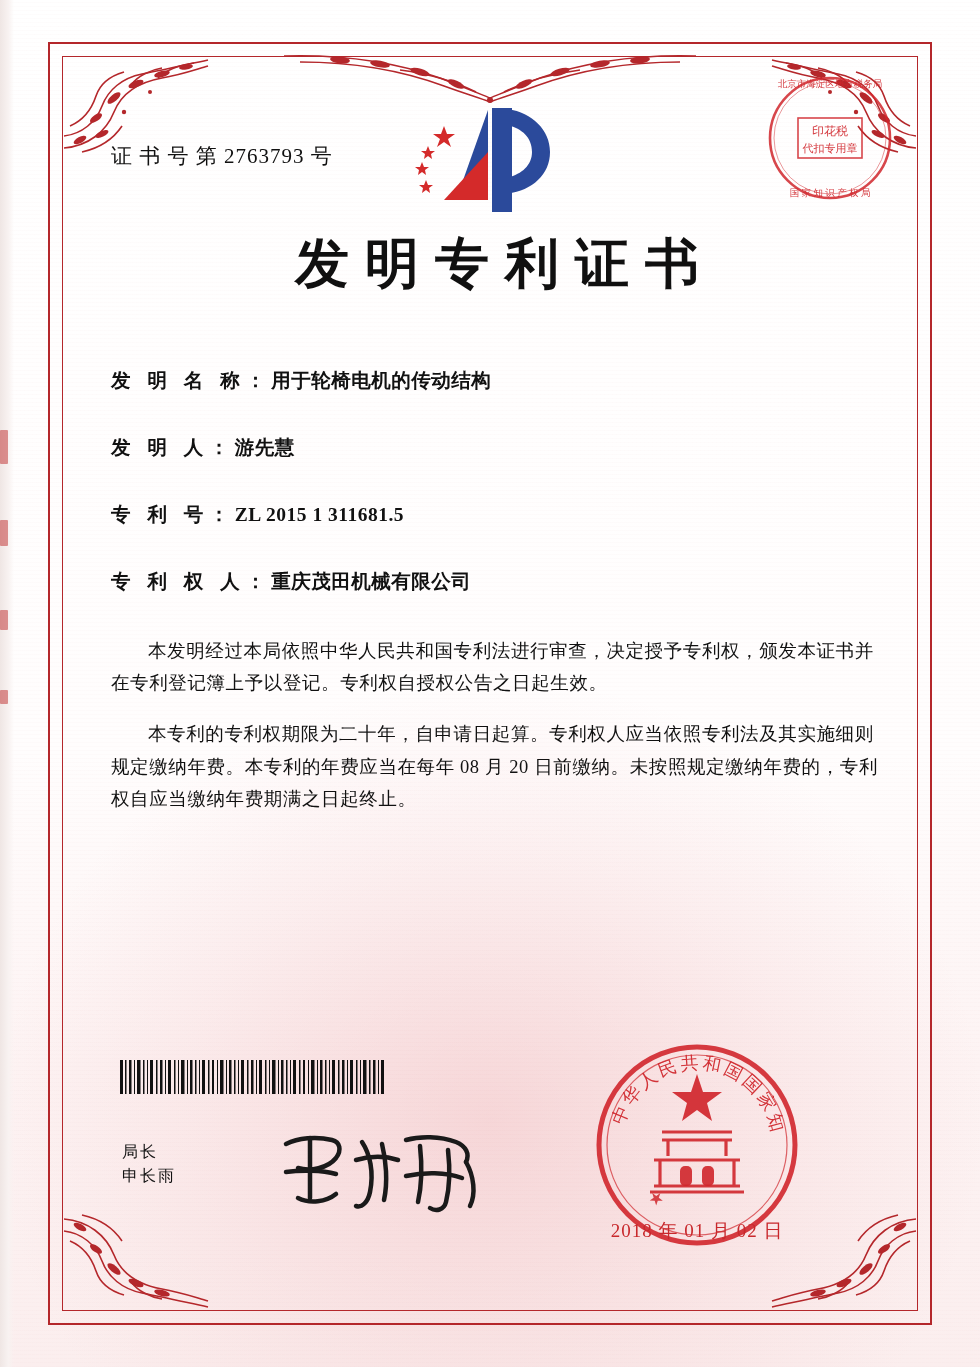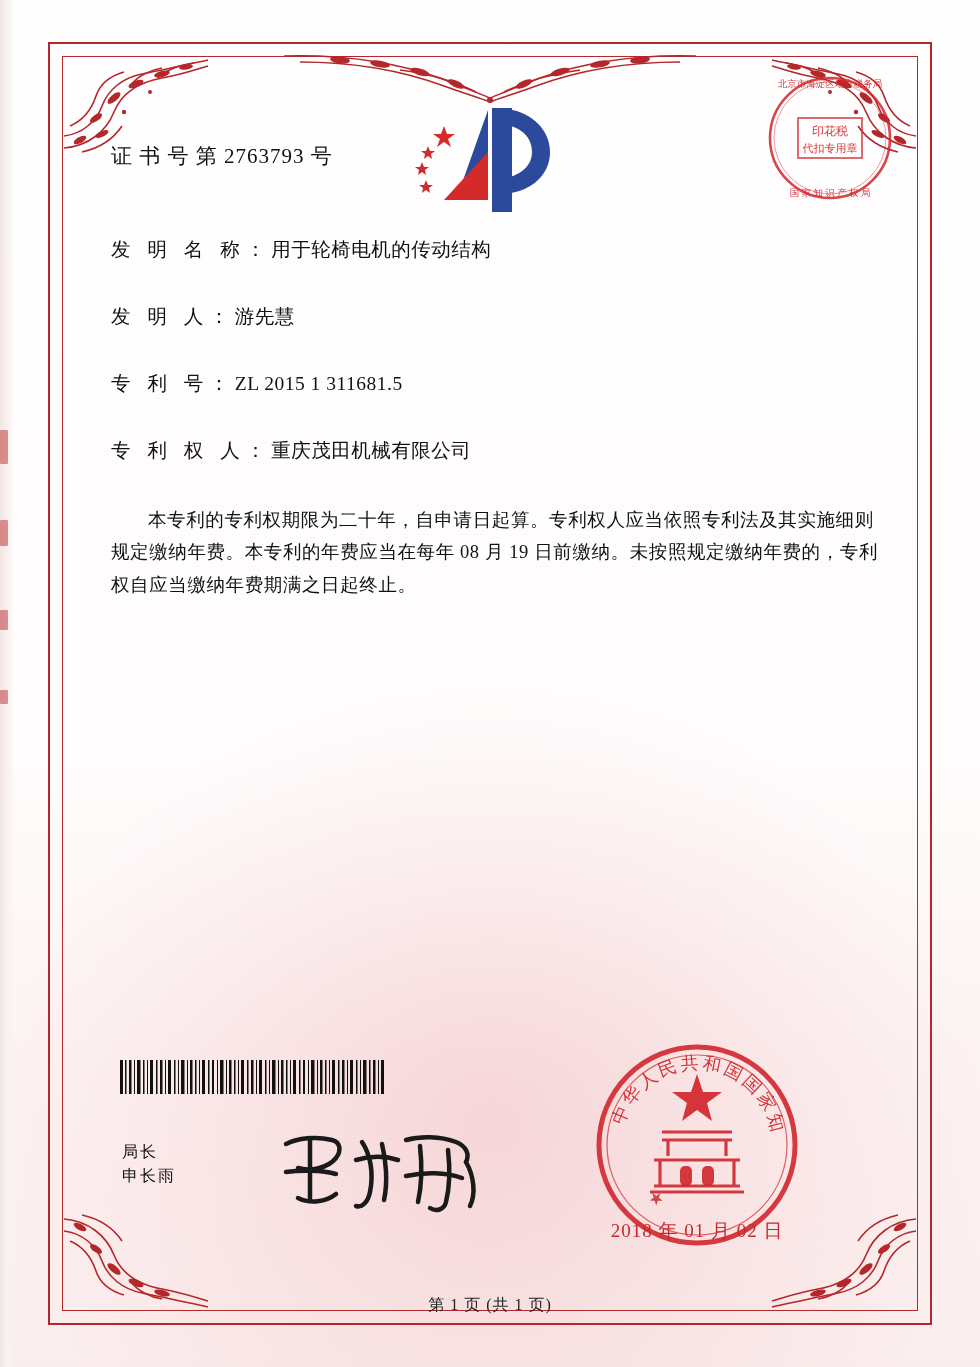--- a/index.html
+++ b/index.html
@@ -119,20 +119,21 @@
     letter-spacing: 16px;
     font-weight: 700;
     margin-top: 58px;
     margin-left: 14px;
     color: #101010;
     font-family: "Liberation Serif", "DejaVu Serif", serif;
   }
 
   .fields {
     margin-top: 66px;
+    font-weight: bold;
   }
   .field {
     font-size: 19.5px;
     margin-bottom: 40px;
     white-space: nowrap;
     color: #111;
   }
   .field .lbl {
     letter-spacing: 6px;
   }
@@ -357,38 +358,40 @@
         <polygon points="22,62 24,67 29,67 25,70 26,75 22,72 18,75 19,70 15,67 20,67"></polygon>
         <polygon points="26,80 28,85 33,85 29,88 30,93 26,90 22,93 23,88 19,85 24,85"></polygon>
       </g>
     </svg>
   </div>
 
   <div class="content">
 
     <div class="cert-no">证 书 号 第 2763793 号</div>
 
+    <div class="title">发明专利证书</div>
 
     <div class="fields">
       <div class="field">
         <span class="lbl">发 明 名 称：</span><span class="val">用于轮椅电机的传动结构</span>
       </div>
       <div class="field">
         <span class="lbl">发 明 人：</span><span class="val">游先慧</span>
       </div>
       <div class="field">
         <span class="lbl">专 利 号：</span><span class="val">ZL 2015 1 311681.5</span>
       </div>
       <div class="field">
         <span class="lbl">专 利 权 人：</span><span class="val">重庆茂田机械有限公司</span>
       </div>
     </div>
 
     <div class="paras">
-      <p class="para">本专利的专利权期限为二十年，自申请日起算。专利权人应当依照专利法及其实施细则规定缴纳年费。本专利的年费应当在每年 08 月 19 日前缴纳。未按照规定缴纳年费的，专利权自应当缴纳年费期满之日起终止。</p>
+      <p class="para">本发明经过本局依照中华人民共和国专利法进行审查，决定授予专利权，颁发本证书并在专利登记簿上予以登记。专利权自授权公告之日起生效。</p>
+      <p class="para">本专利的专利权期限为二十年，自申请日起算。专利权人应当依照专利法及其实施细则规定缴纳年费。本专利的年费应当在每年 08 月 20 日前缴纳。未按照规定缴纳年费的，专利权自应当缴纳年费期满之日起终止。</p>
     </div>
   </div>
 
   <div class="barcode">
     <svg width="268" height="34" viewBox="0 0 268 34">
       <g fill="#111">
         <rect x="0" y="0" width="3" height="34"></rect>
           <rect x="5" y="0" width="1.5" height="34"></rect>
         <rect x="9" y="0" width="2.5" height="34"></rect>
           <rect x="14" y="0" width="1" height="34"></rect>
@@ -506,14 +509,13 @@
         <textPath href="#sealArc" startOffset="8%">中华人民共和国国家知识产权局</textPath>
       </text>
       <text font-size="15" fill="#d0262c" font-family="'Liberation Serif',serif" opacity="0.85" letter-spacing="2">
         <textPath href="#sealArcBottom" startOffset="26%">★</textPath>
       </text>
     </svg>
   </div>
 
   <div class="seal-date">2018 年 01 月 02 日</div>
 
-  <div class="footer">第 1 页 (共 1 页)</div>
 </div>
 
 </body></html>

